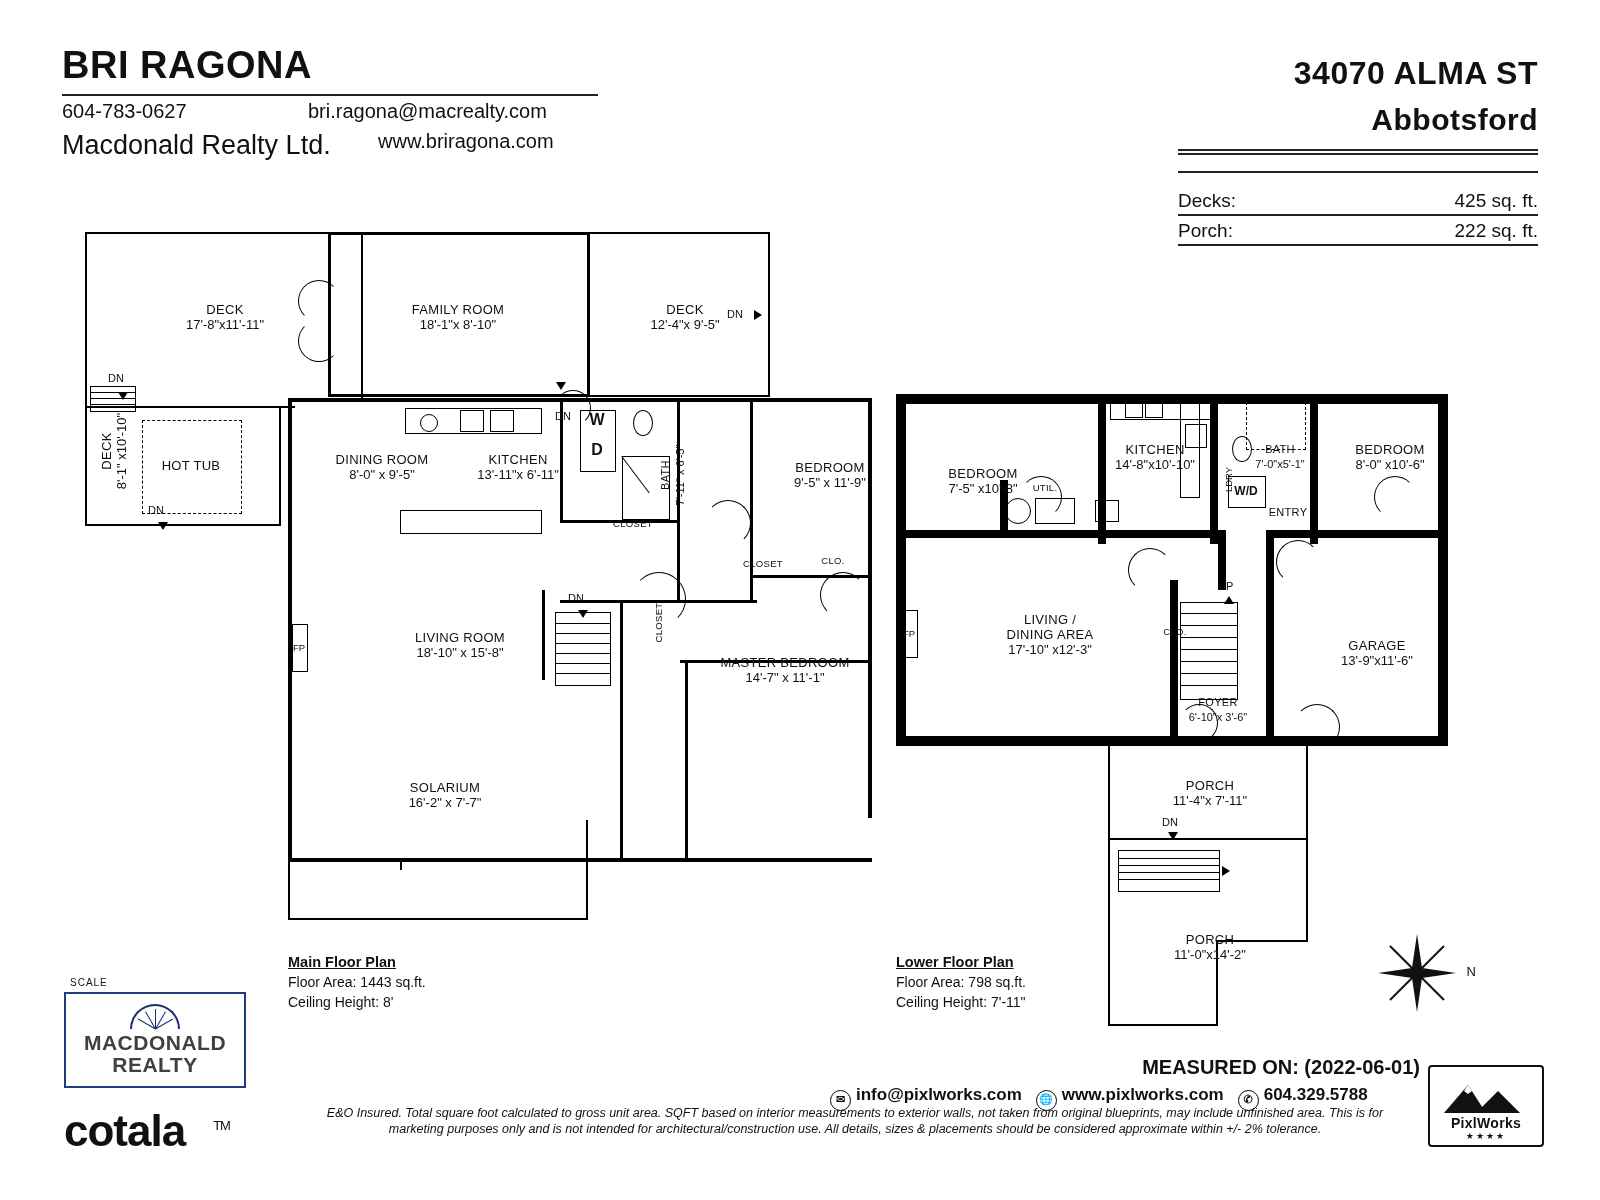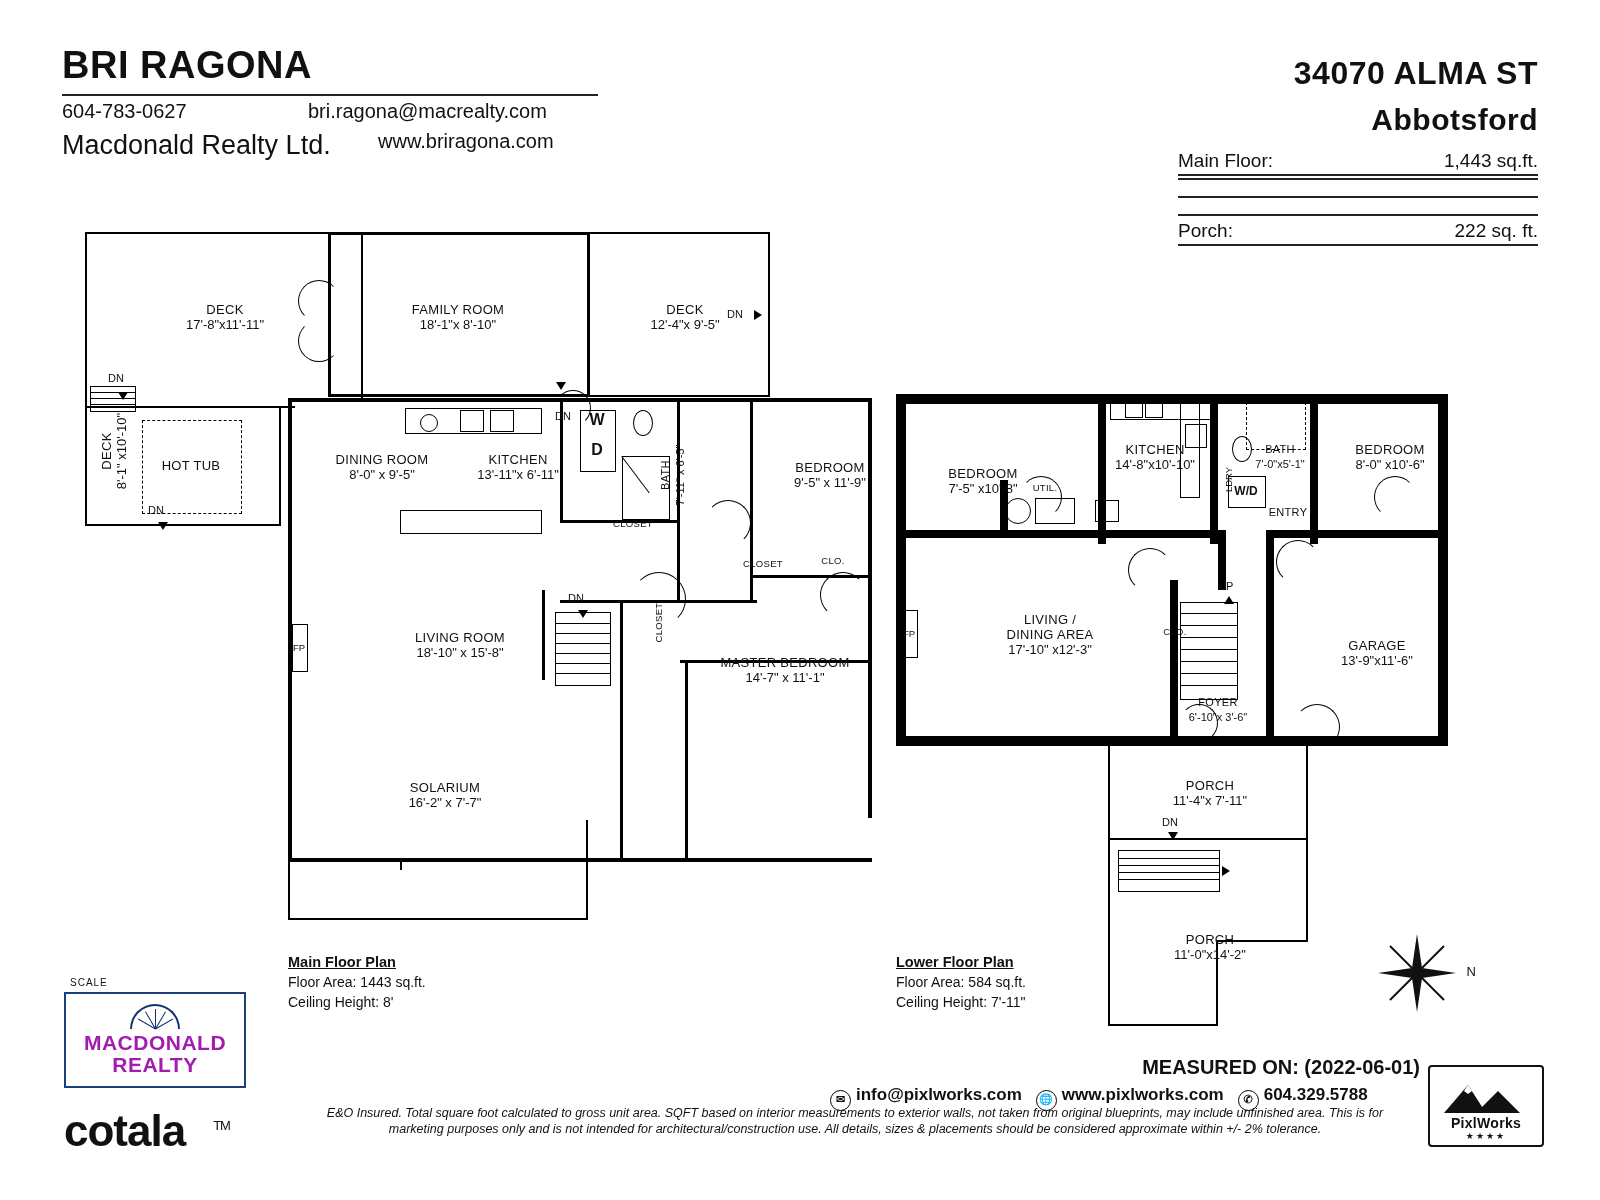--- a/index.html
+++ b/index.html
@@ -60,21 +60,21 @@
 
   
   #scale-box{left:70px;top:930px;margin-top:47px;}
   #scale-box .lbl{font-size:10px;letter-spacing:1px;}
   #scale-bar{position:relative;width:84px;height:8px;margin-top:4px;}
   #scale-bar span{position:absolute;top:0;height:7px;background:#000;}
   #scale-ends{display:flex;justify-content:space-between;width:84px;font-size:10px;}
 
   #logo-box{left:64px;top:992px;width:178px;height:92px;border:2px solid #1c3f7a;background:#fff;
             display:flex;flex-direction:column;align-items:center;justify-content:center;}
-  #logo-box .mac{font-size:21px;font-weight:bold;color:#a21caf;letter-spacing:.5px;line-height:22px;}
+  #logo-box .mac{font-size:21px;font-weight:bold;color:#404040;letter-spacing:.5px;line-height:22px;}
   #logo-fan{width:46px;height:23px;border:2px solid #14306b;border-bottom:none;border-radius:46px 46px 0 0;margin-bottom:3px;position:relative;}
   #logo-fan i{position:absolute;bottom:0;left:50%;width:1px;height:20px;background:#14306b;transform-origin:bottom center;}
 
   #cotala{left:64px;top:1106px;font-size:44px;font-weight:bold;letter-spacing:-1px;}
   #cotala sup{font-size:13px;font-weight:normal;margin-left:28px;}
 
   .plan-caption{position:absolute;font-size:14px;line-height:20px;}
   .plan-caption b{font-size:14.5px;text-decoration:underline;}
 
   #disclaimer{left:300px;top:1105px;width:1110px;font-size:12.5px;line-height:16px;font-style:italic;text-align:center;}
@@ -99,29 +99,29 @@
 <div class="abs" id="agent-rule"></div>
 <div class="abs" id="agent-phone">604-783-0627</div>
 <div class="abs" id="agent-email">bri.ragona@macrealty.com</div>
 <div class="abs" id="agent-company">Macdonald Realty Ltd.</div>
 <div class="abs" id="agent-web">www.briragona.com</div>
 
 <div class="abs" id="address-line1">34070 ALMA ST</div>
 <div class="abs" id="address-line2">Abbotsford</div>
 
 <div class="abs" id="area-table">
-  <div class="area-row">
-      <span>Main Floor:</span>
-      <span>1,443 sq.ft.</span>
-    </div>
   <div class="area-rule"></div>
   <div class="area-rule"></div>
   <div class="area-gap"></div>
   <div class="area-rule"></div>
   <div class="area-gap"></div>
+  <div class="area-row">
+      <span>Decks:</span>
+      <span>425 sq. ft.</span>
+    </div>
   <div class="area-rule"></div>
   <div class="area-row">
       <span>Porch:</span>
       <span>222 sq. ft.</span>
     </div>
   <div class="area-rule"></div>
 </div>
 
 <div class="abs" style="left:60px;top:220px;width:820px;height:660px;">
 
@@ -398,21 +398,21 @@
   <div class="door-arc" style="left:140px;top:96px;width:40px;height:40px;border-color:#000 #000 transparent transparent;"></div>
   <div class="door-arc" style="left:248px;top:168px;width:42px;height:42px;border-color:#000 transparent transparent #000;"></div>
   <div class="door-arc" style="left:396px;top:160px;width:42px;height:42px;border-color:#000 transparent transparent #000;"></div>
   <div class="door-arc" style="left:494px;top:96px;width:40px;height:40px;border-color:#000 transparent transparent #000;"></div>
   <div class="door-arc" style="left:414px;top:324px;width:44px;height:44px;border-color:#000 #000 transparent transparent;"></div>
   <div class="door-arc" style="left:300px;top:324px;width:36px;height:36px;border-color:#000 #000 transparent transparent;"></div>
 </div>
 
 <div class="plan-caption" style="left:896px;top:952px;">
   <b>Lower Floor Plan</b><br>
-  <span>Floor Area: 584 sq.ft.</span><br>
+  <span>Floor Area: 798 sq.ft.</span><br>
   <span>Ceiling Height: 7'-11"</span>
 </div>
 
 <div class="abs" id="scale-box">
   <div class="lbl">SCALE</div>
   <div id="scale-bar">
     <span style="left:0;width:20px;"></span>
     <span style="left:26px;width:20px;"></span>
     <span style="left:52px;width:20px;"></span>
   </div>

